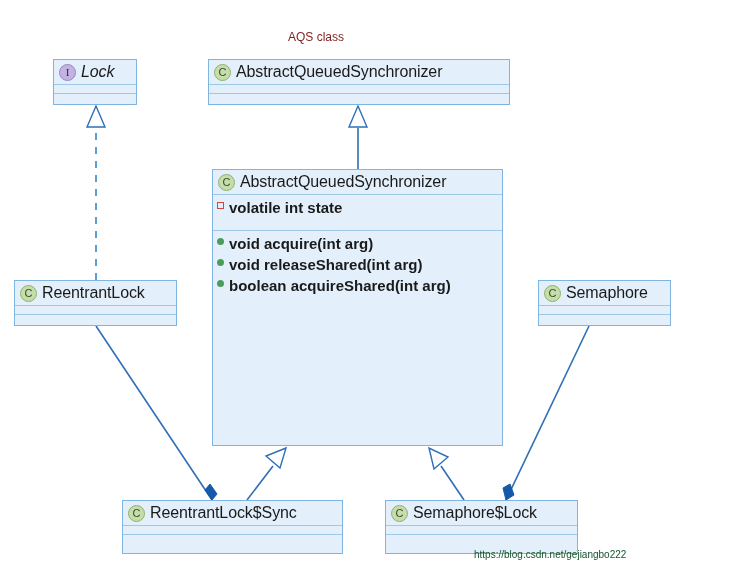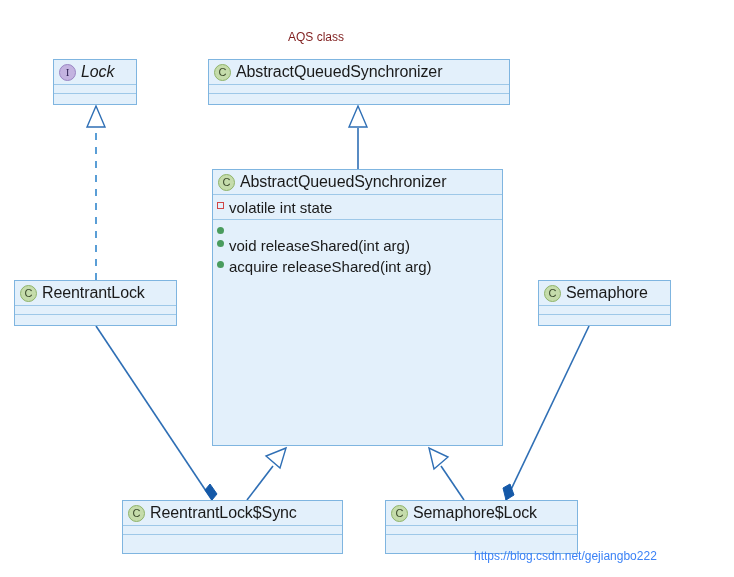--- a/index.html
+++ b/index.html
@@ -78,21 +78,22 @@
     height: 9px;
     border-bottom: 1px solid #9ec8e8;
     box-sizing: border-box;
   }
   .compartment-empty.last { border-bottom: none; }
 
   
   .compartment {
     box-sizing: border-box;
     border-bottom: 1px solid #9ec8e8;
-    padding: 2px 4px 1px 4px;
+    padding: 2px 4px 12px 4px;
+    font-weight: bold;
   }
   .compartment.last { border-bottom: none; }
 
   .member {
     display: flex;
     align-items: flex-start;
     font-size: 15px;
     color: #1a1a1a;
     line-height: 19px;
     padding: 1px 0;
@@ -125,22 +126,22 @@
     top: 0;
     width: 734px;
     height: 577px;
     z-index: 1;
     pointer-events: none;
   }
 
   
   #watermark {
     position: absolute;
-    font-size: 12px;
-    color: #3b82f6;
+    font-size: 10px;
+    color: #14532d;
     white-space: nowrap;
     z-index: 5;
   }
 </style>
 </head>
 <body>
 
 <div id="canvas">
 
   <svg id="wires" viewBox="0 0 734 577" width="734" height="577">
@@ -205,28 +206,29 @@
     <div class="compartment">
       <div class="member">
         <span class="mark mark-field"></span>
         <span class="member-text">volatile int state</span>
       </div>
     </div>
 
     <div class="compartment last">
       <div class="member">
         <span class="mark mark-method"></span>
+        <span class="member-text">void acquire(int arg)</span>
       </div>
       <div class="member">
         <span class="mark mark-method"></span>
         <span class="member-text">void releaseShared(int arg)</span>
       </div>
       <div class="member">
         <span class="mark mark-method"></span>
-        <span class="member-text">acquire releaseShared(int arg)</span>
+        <span class="member-text">boolean acquireShared(int arg)</span>
       </div>
     </div>
   </div>
 
   <div class="uml-box" style="left:14px; top:280px; width:163px; height:46px;">
     <div class="uml-header">
       <span class="badge badge-class">C</span>
       <span class="uml-name">ReentrantLock</span>
     </div>
     <div class="compartment-empty"></div>

